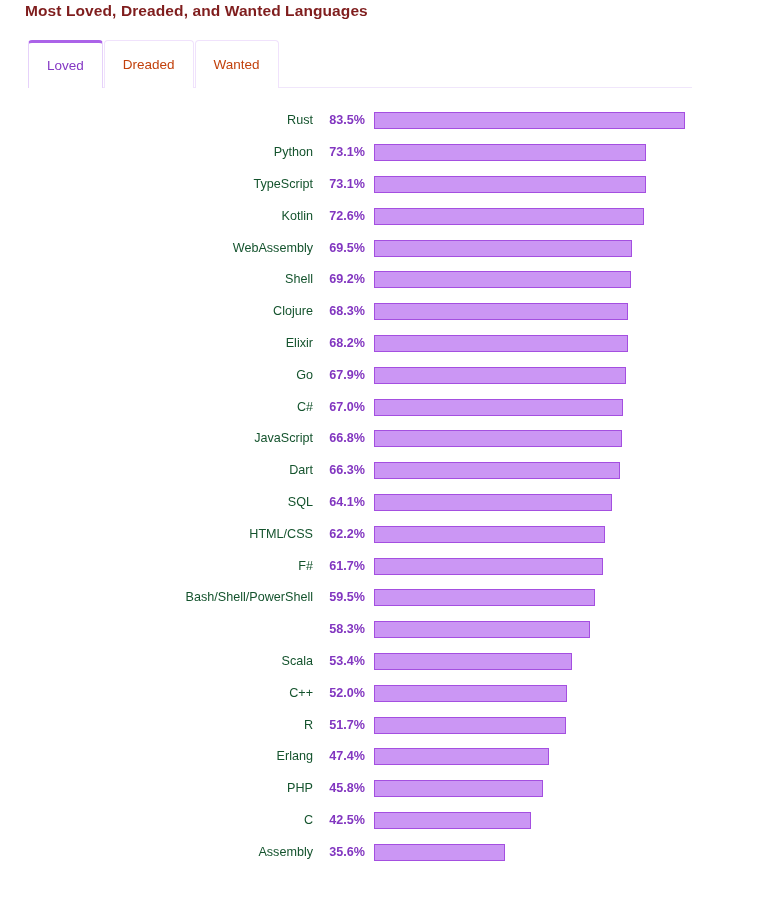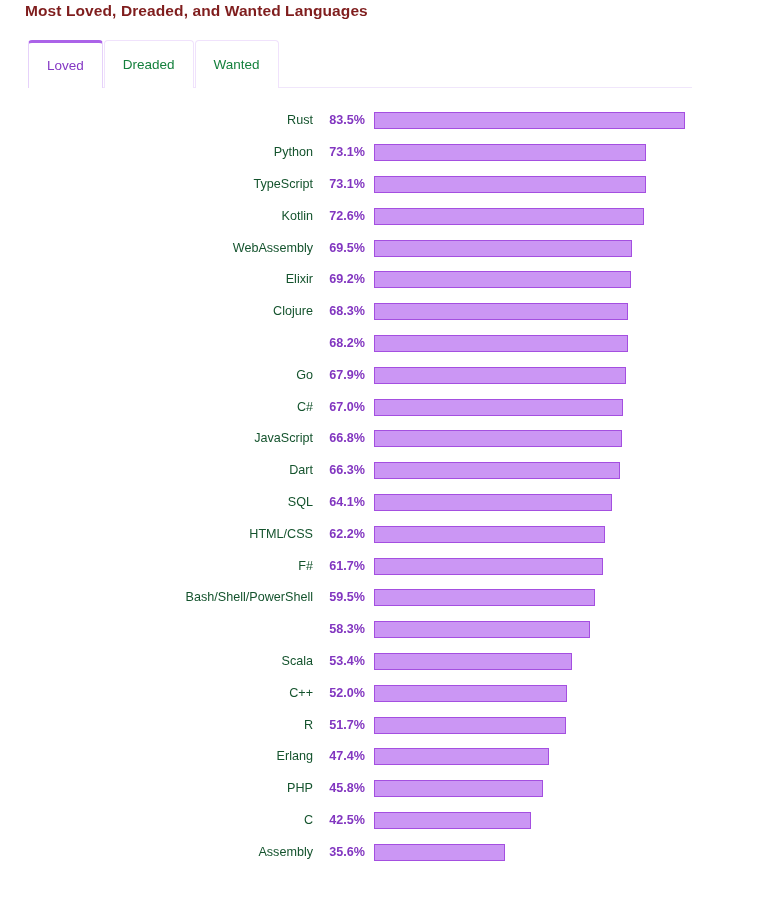--- a/index.html
+++ b/index.html
@@ -61,21 +61,21 @@
   }
   .tab {
     position: relative;
     box-sizing: border-box;
     height: 48px;
     display: flex;
     align-items: center;
     justify-content: center;
     padding: 0 18px;
     font-size: 13.5px;
-    color: #15803d;
+    color: #c2410c;
     background: #ffffff;
     border: 1px solid #f0e2fc;
     border-bottom: none;
     border-radius: 4px 4px 0 0;
     margin-right: 1px;
     white-space: nowrap;
     cursor: pointer;
   }
   .tab.active {
     color: #8437c4;
@@ -186,34 +186,35 @@
         </div>
       </div>
       <div class="bar-row">
         <div class="bar-label">WebAssembly</div>
         <div class="bar-value">69.5%</div>
         <div class="bar-track">
           <div class="bar-fill" style="width: 258.411px;"></div>
         </div>
       </div>
       <div class="bar-row">
-        <div class="bar-label">Elixir</div>
+        <div class="bar-label">Shell</div>
         <div class="bar-value">69.2%</div>
         <div class="bar-track">
           <div class="bar-fill" style="width: 257.284px;"></div>
         </div>
       </div>
       <div class="bar-row">
         <div class="bar-label">Clojure</div>
         <div class="bar-value">68.3%</div>
         <div class="bar-track">
           <div class="bar-fill" style="width: 253.903px;"></div>
         </div>
       </div>
       <div class="bar-row">
+        <div class="bar-label">Elixir</div>
         <div class="bar-value">68.2%</div>
         <div class="bar-track">
           <div class="bar-fill" style="width: 253.527px;"></div>
         </div>
       </div>
       <div class="bar-row">
         <div class="bar-label">Go</div>
         <div class="bar-value">67.9%</div>
         <div class="bar-track">
           <div class="bar-fill" style="width: 252.4px;"></div>

